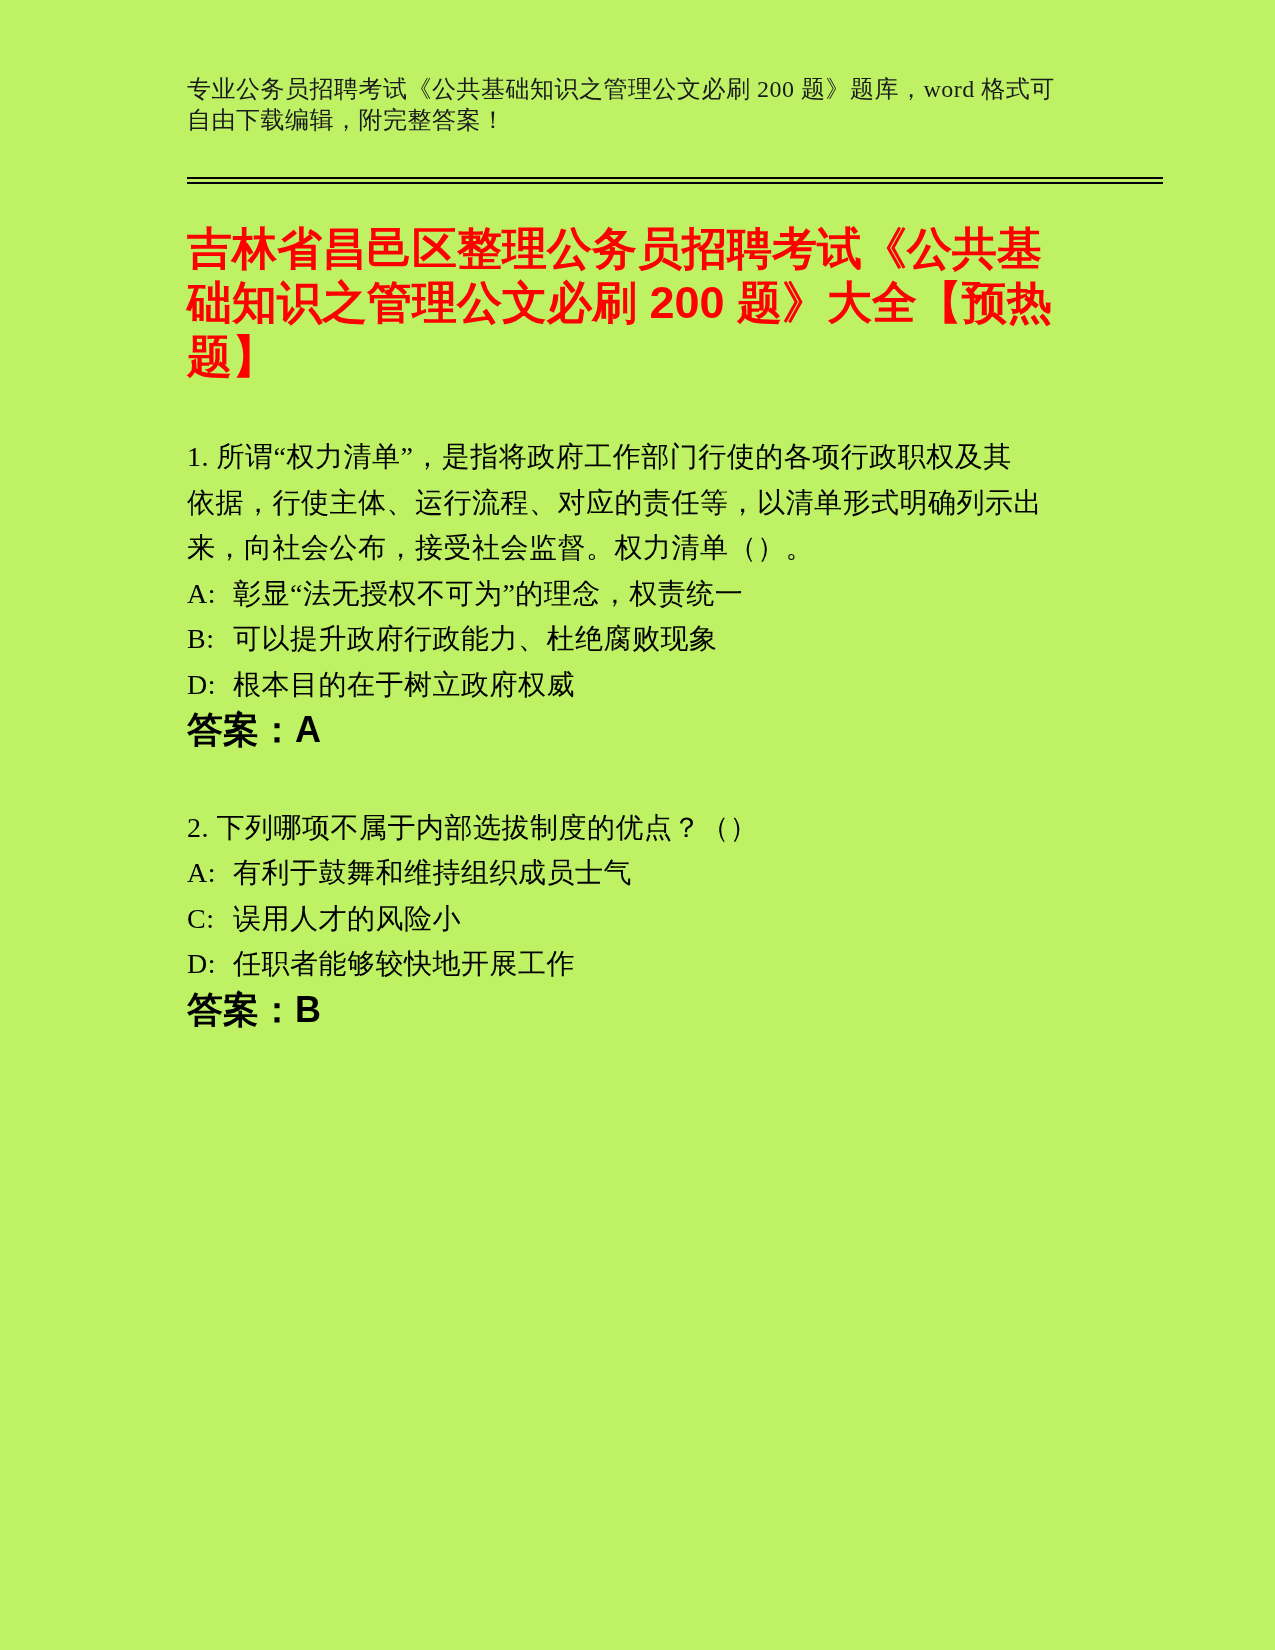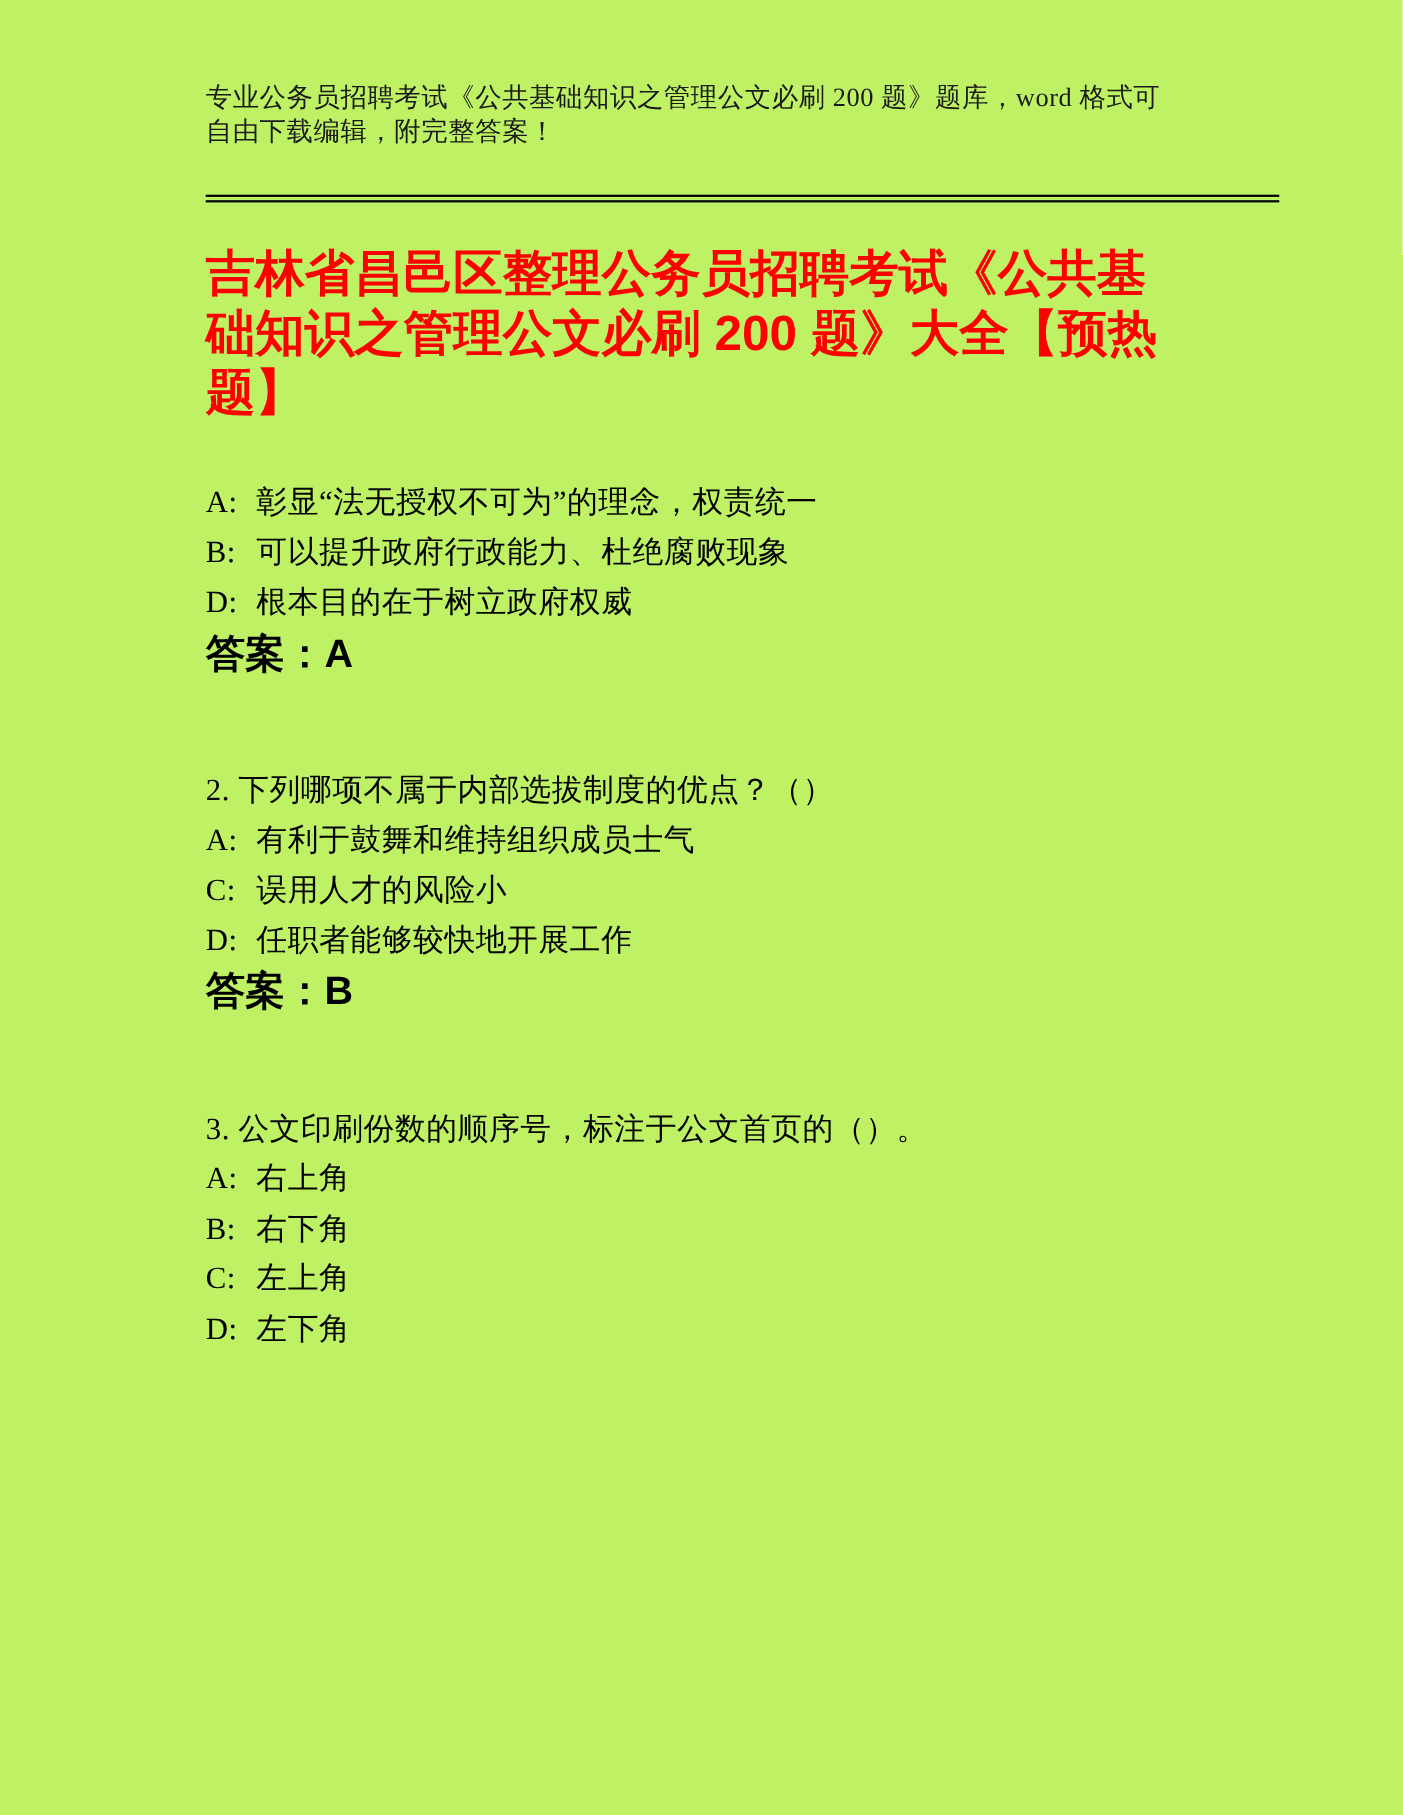--- a/index.html
+++ b/index.html
@@ -54,21 +54,21 @@
     font-weight:bold;
     font-size:31px;
     line-height:45px;
     text-align:center;
     color:#000;
   }
 
   
   .questions { margin-top:50px; }
   .question { width:1003px; }
-  .question + .question { margin-top:80px; }
+  .question + .question { margin-top:52px; }
   .question p { margin:0; }
   .q-text {
     font-size:28px;
     line-height:45.5px;
     letter-spacing:0.5px;
     white-space:pre-line;
   }
   .option {
     font-size:28px;
     line-height:45.5px;
@@ -93,20 +93,23 @@
 
     <div class="double-line"></div>
 
     <h1 class="doc-title" style="color: rgb(255, 0, 0);">吉林省昌邑区整理公务员招聘考试《公共基
 础知识之管理公文必刷 200 题》大全【预热
 题】</h1>
 
 
     <div class="questions">
   <div class="question">
+    <p class="q-text">1. 所谓“权力清单”，是指将政府工作部门行使的各项行政职权及其
+依据，行使主体、运行流程、对应的责任等，以清单形式明确列示出
+来，向社会公布，接受社会监督。权力清单（）。</p>
     <div class="options">
             <p class="option"><span class="opt-label">A:</span><span>彰显“法无授权不可为”的理念，权责统一</span></p>
             <p class="option"><span class="opt-label">B:</span><span>可以提升政府行政能力、杜绝腐败现象</span></p>
             <p class="option"><span class="opt-label">D:</span><span>根本目的在于树立政府权威</span></p>
           </div>
     <p class="answer">
       <span class="answer-prefix">答案：</span><span class="answer-value">A</span>
     </p>
   </div>
 
@@ -115,26 +118,16 @@
     <div class="options">
             <p class="option"><span class="opt-label">A:</span><span>有利于鼓舞和维持组织成员士气</span></p>
             <p class="option"><span class="opt-label">C:</span><span>误用人才的风险小</span></p>
             <p class="option"><span class="opt-label">D:</span><span>任职者能够较快地开展工作</span></p>
           </div>
     <p class="answer">
       <span class="answer-prefix">答案：</span><span class="answer-value">B</span>
     </p>
   </div>
 
-  <div class="question">
-    <p class="q-text">3. 公文印刷份数的顺序号，标注于公文首页的（）。</p>
-    <div class="options">
-            <p class="option"><span class="opt-label">A:</span><span>右上角</span></p>
-            <p class="option"><span class="opt-label">B:</span><span>右下角</span></p>
-            <p class="option"><span class="opt-label">C:</span><span>左上角</span></p>
-            <p class="option"><span class="opt-label">D:</span><span>左下角</span></p>
-          </div>
-
-  </div>
 </div>
 
   </div>
 </div>
 
 </body></html>

